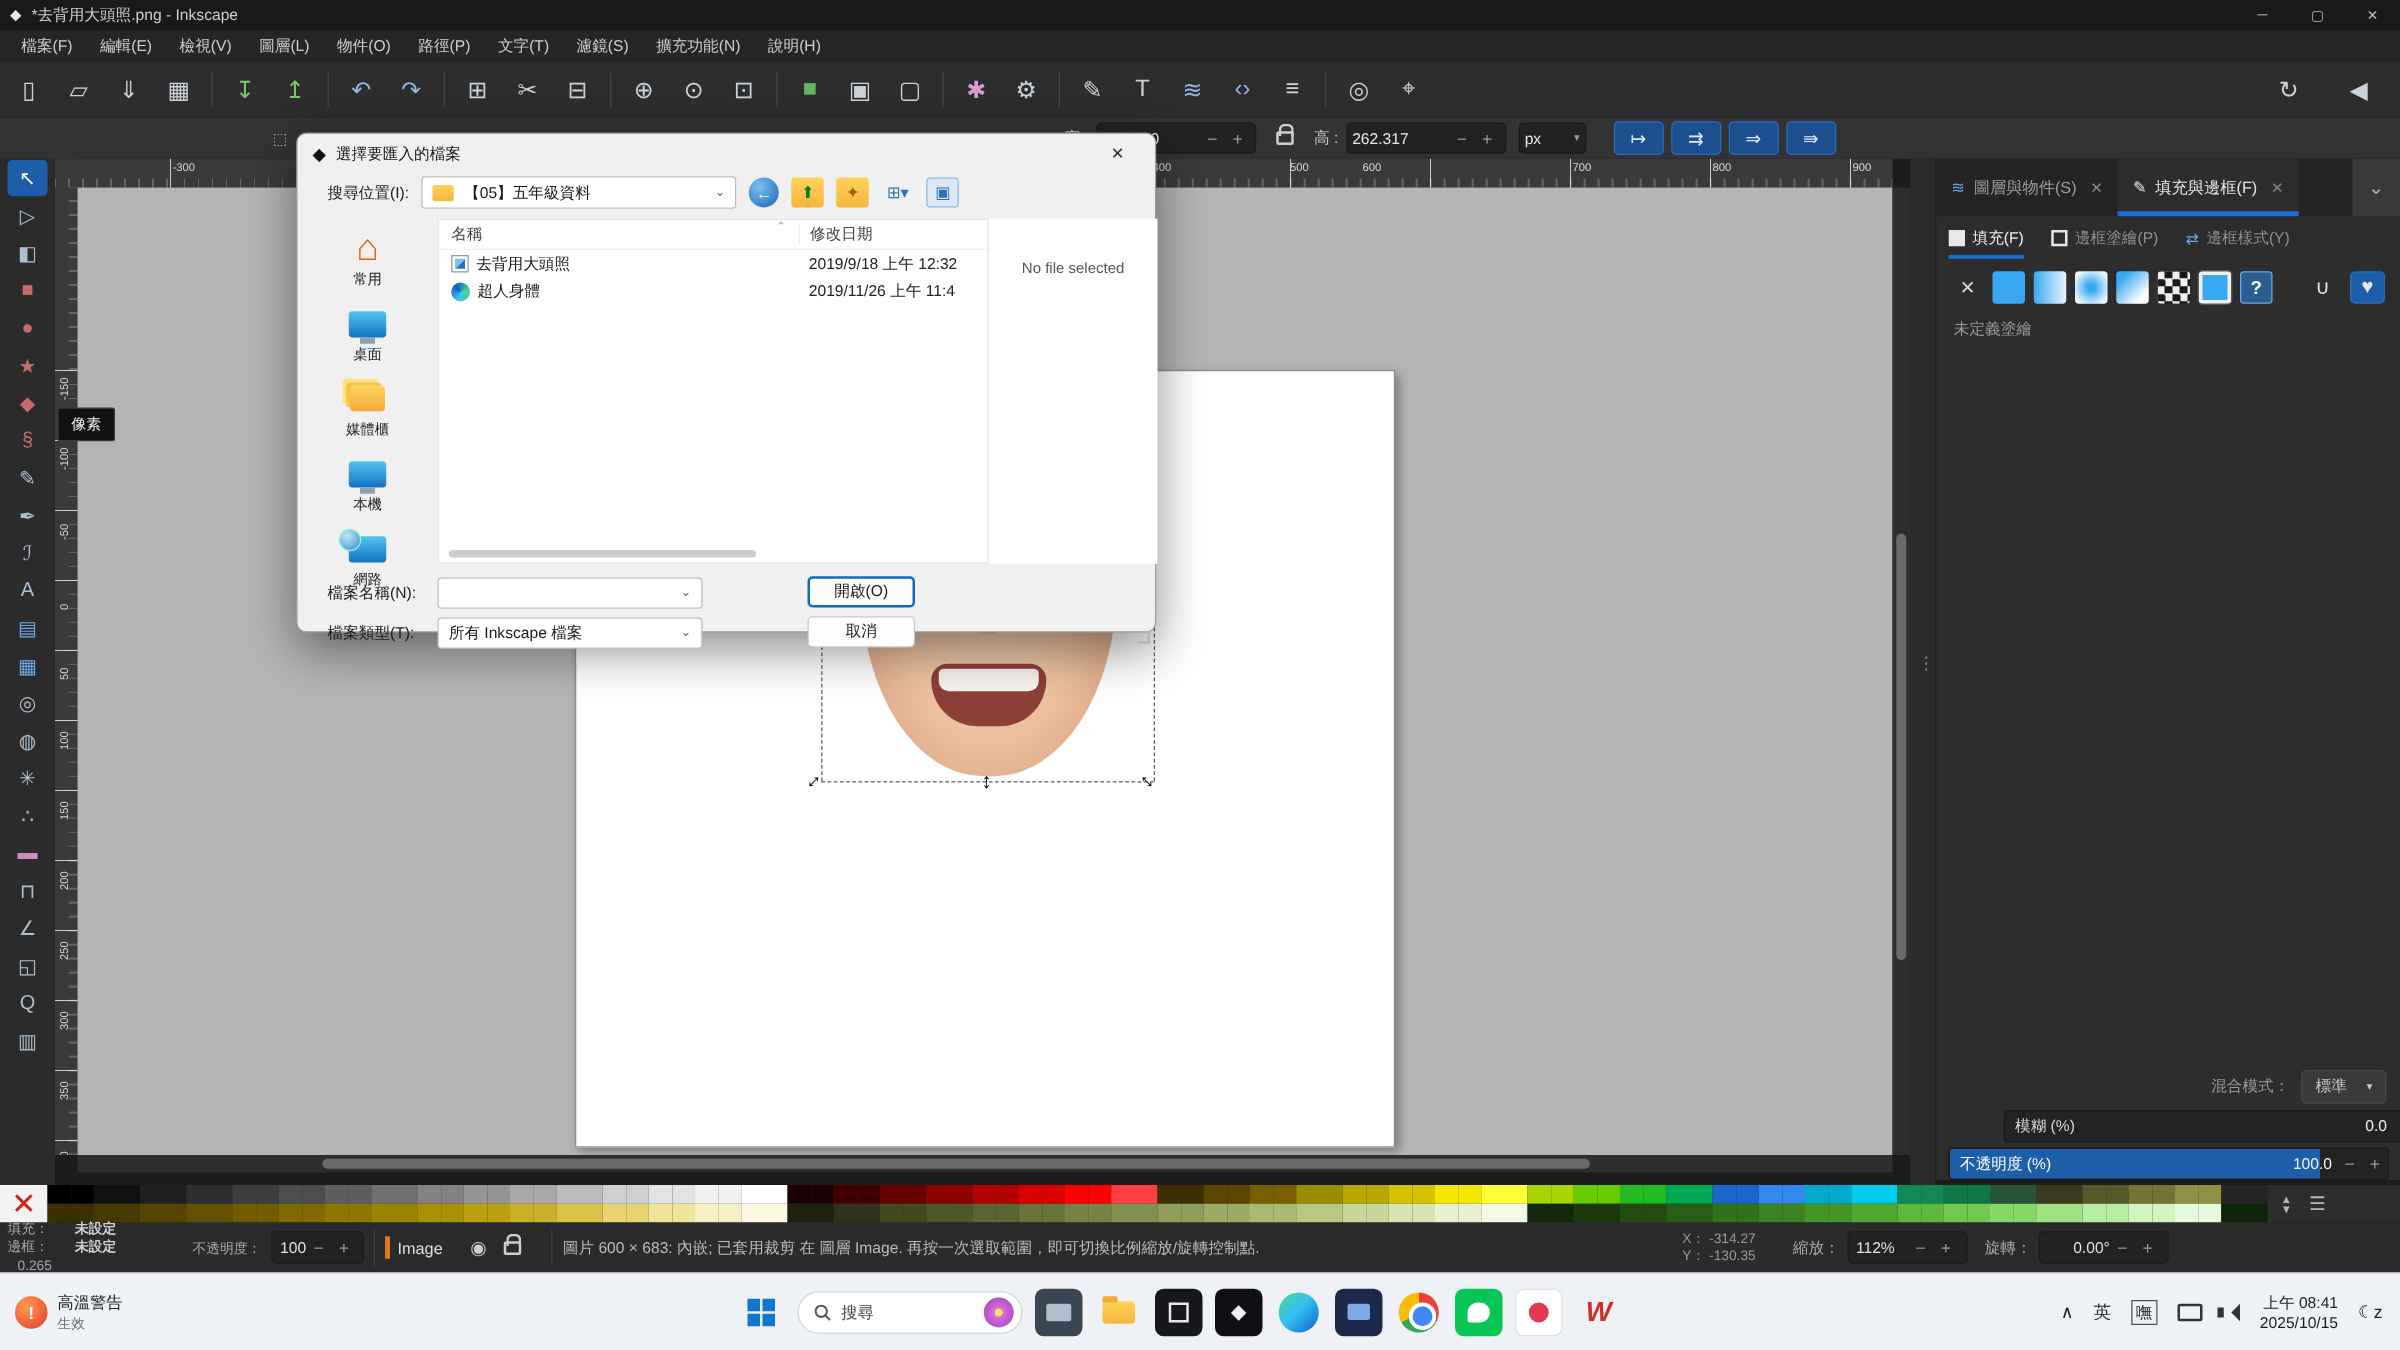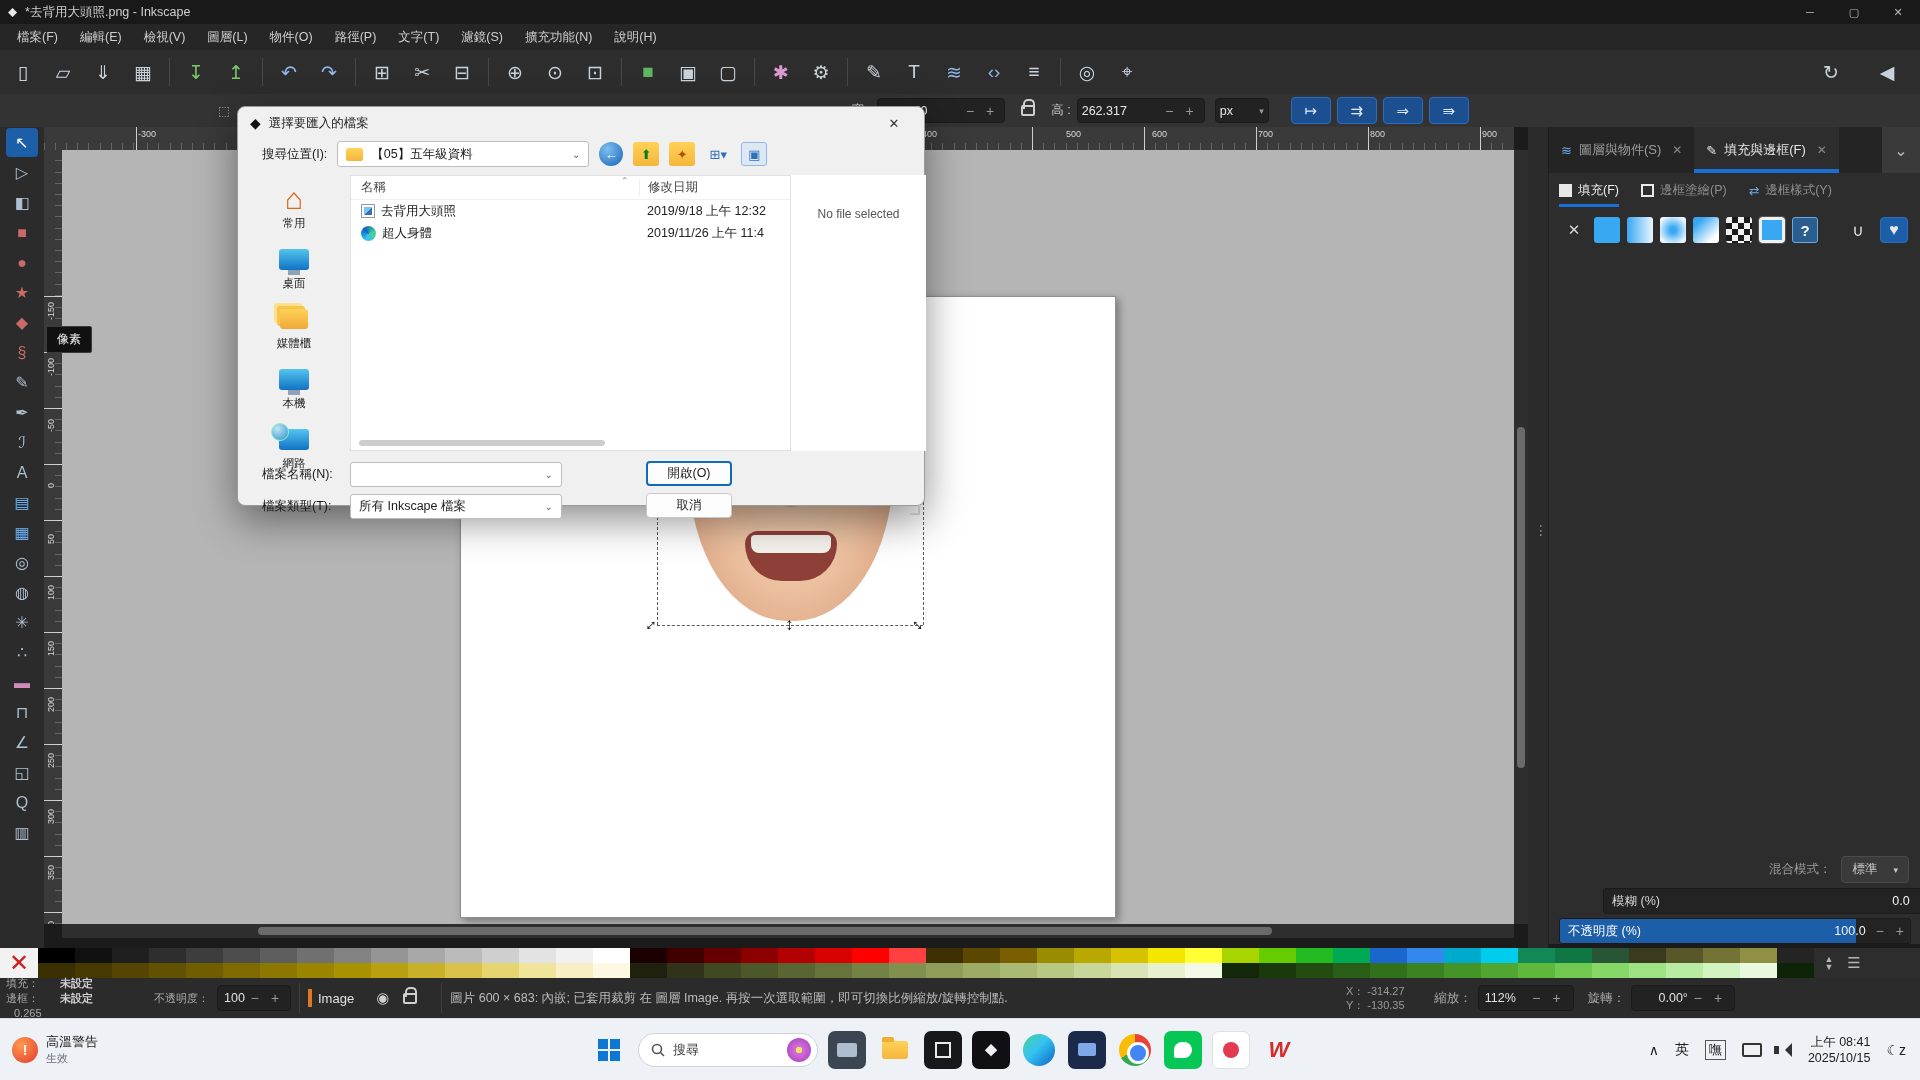--- a/index.html
+++ b/index.html
@@ -361,22 +361,22 @@
   <div id="ruler-corner" class="abs"></div>
   <div id="hruler" class="abs">
       <div class="hr-label" style="left: 94px;">-300</div>
       <div class="hr-label" style="left: 206px;">-200</div>
       <div class="hr-label" style="left: 318px;">-100</div>
       <div class="hr-label" style="left: 430px;">0</div>
       <div class="hr-label" style="left: 542px;">100</div>
       <div class="hr-label" style="left: 654px;">200</div>
       <div class="hr-label" style="left: 766px;">300</div>
       <div class="hr-label" style="left: 878px;">400</div>
-      <div class="hr-label" style="left: 1022px;">500</div>
-      <div class="hr-label" style="left: 1108px;">600</div>
+      <div class="hr-label" style="left: 988px;">500</div>
+      <div class="hr-label" style="left: 1046px;">600</div>
       <div class="hr-label" style="left: 1214px;">700</div>
       <div class="hr-label" style="left: 1326px;">800</div>
       <div class="hr-label" style="left: 1438px;">900</div>
     </div>
   <div id="vruler" class="abs">
       <div class="vr-label" style="top: 170px;">-150</div>
       <div class="vr-label" style="top: 226px;">-100</div>
       <div class="vr-label" style="top: 282px;">-50</div>
       <div class="vr-label" style="top: 338px;">0</div>
       <div class="vr-label" style="top: 394px;">50</div>
@@ -450,20 +450,21 @@
       <span class="ft ft-rad"></span>
       <span class="ft ft-diag"></span>
       <span class="ft ft-pat"></span>
       <span class="ft ft-swatch"></span>
       <span class="ft ft-unknown">?</span>
       <span class="ft-right">
         <span class="fr-btn">∪</span>
         <span class="fr-btn active">♥</span>
       </span>
     </div>
+    <div id="undef-paint">未定義塗繪</div>
     <div id="blendrow">
       <span>混合模式：</span>
       <span id="blend-select">
         <span>標準</span>
         <span style="font-size:9px;">▾</span>
       </span>
     </div>
     <div class="slider-row" style="top:761px;margin-left:44px;">
       <span class="lab">模糊 (%)</span>
       <span class="val">0.0</span>

